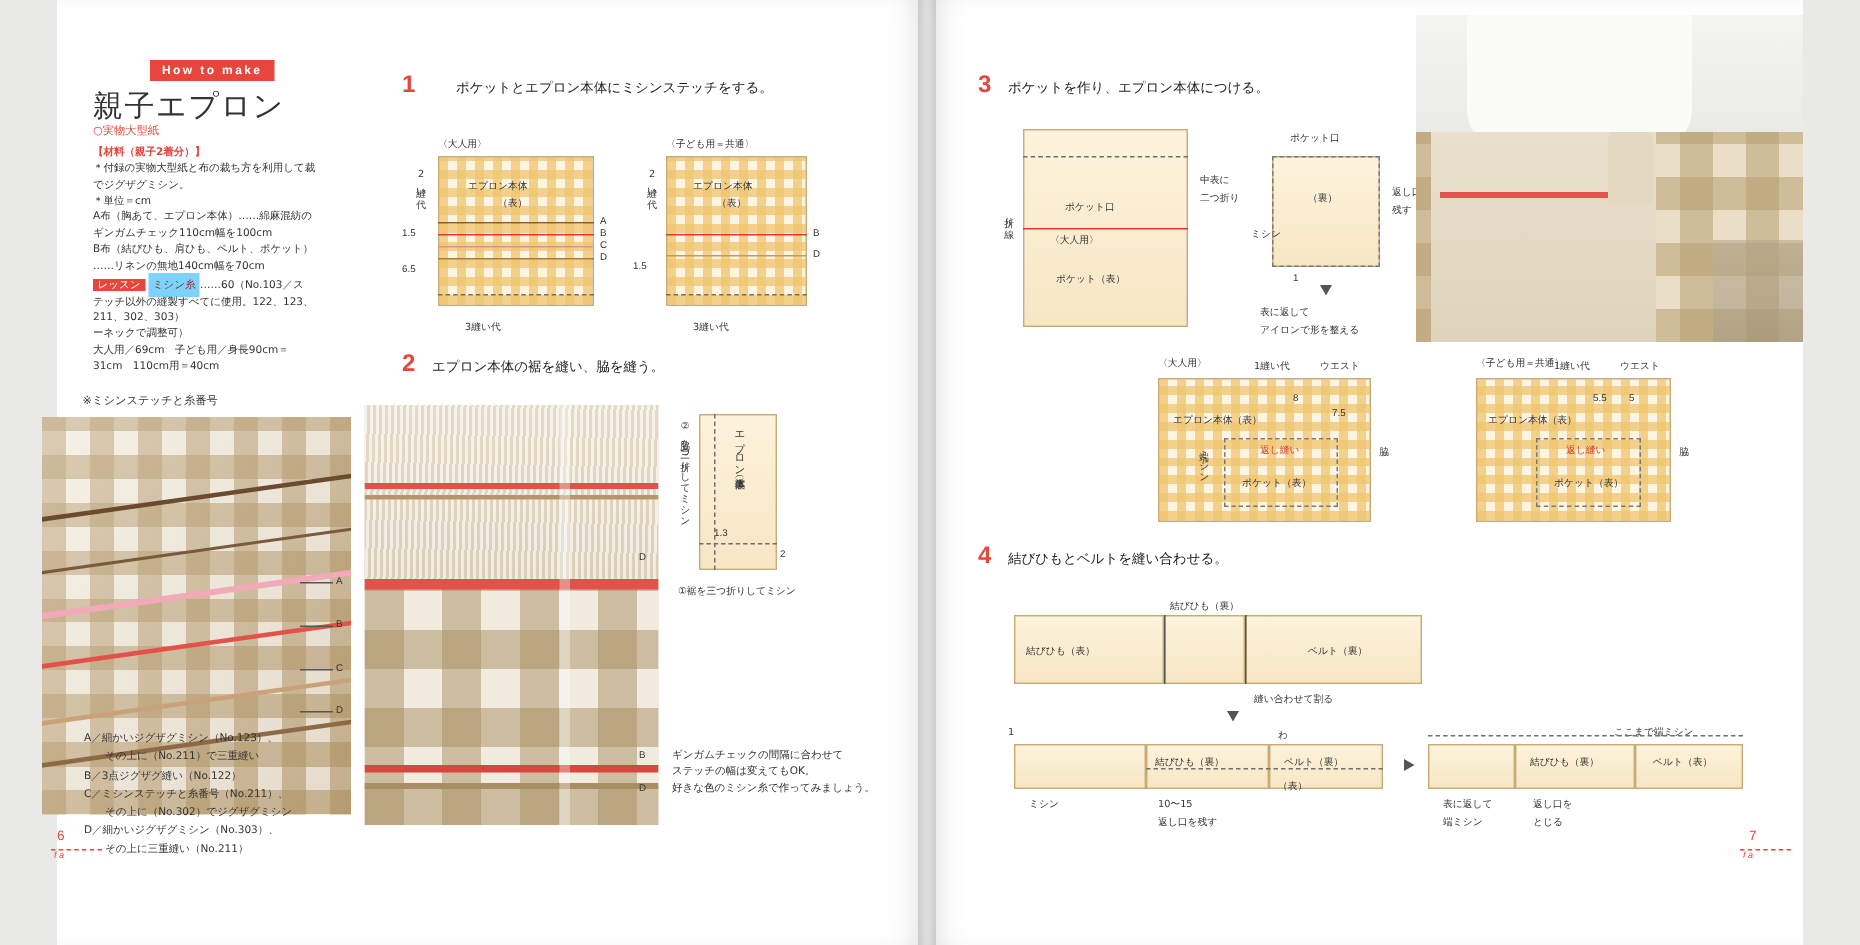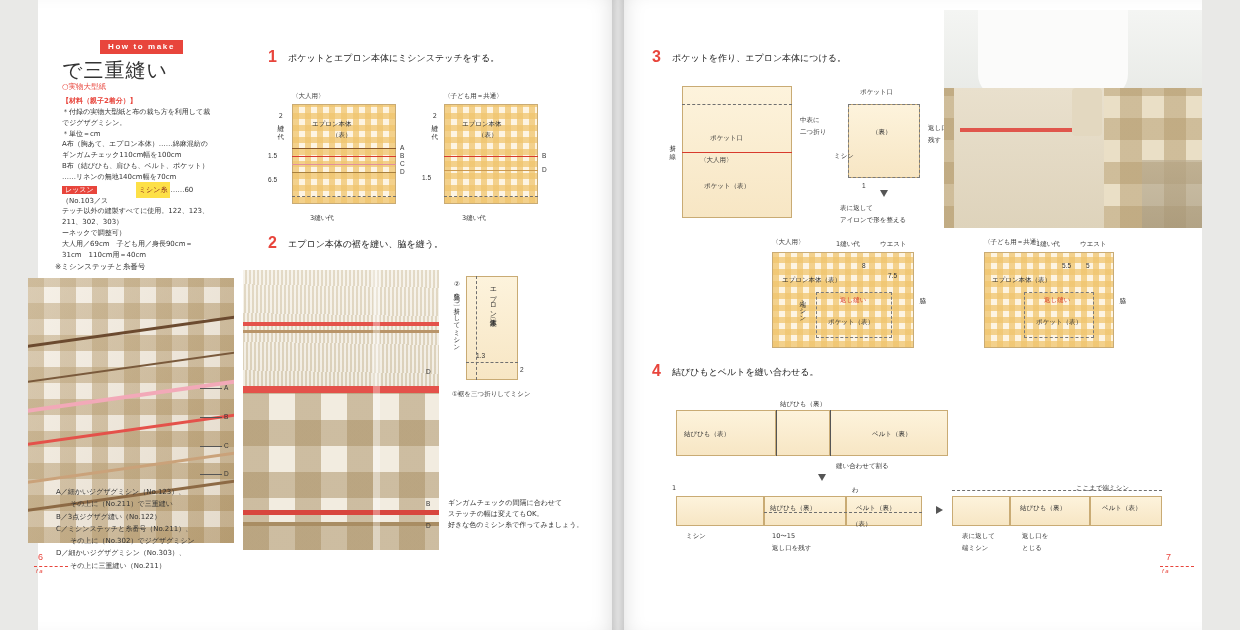--- a/index.html
+++ b/index.html
@@ -74,36 +74,36 @@
 
 <div class="page">
   <div class="spread">
     <div class="leaf left"></div>
     <div class="leaf right"></div>
     <div class="gutter"></div>
     <div class="edgeL"></div>
     <div class="edgeR"></div>
 
     <div class="howto">How to make</div>
-    <div class="title jp">で三重縫い</div>
+    <div class="title jp">親子エプロン</div>
     <div class="subtitle jp">○実物大型紙</div>
 
     <div class="matbox jp">
       <div class="hd">【材料（親子2着分）】</div>
       <div>＊付録の実物大型紙と布の裁ち方を利用して裁</div>
       <div>でジグザグミシン。</div>
       <div>＊単位＝cm</div>
       <div>A布（胸あて、エプロン本体）……綿麻混紡の</div>
       <div>ギンガムチェック110cm幅を100cm</div>
       <div>B布（結びひも、肩ひも、ベルト、ポケット）</div>
       <div>……リネンの無地140cm幅を70cm</div>
       <div style="height:2px"></div>
       <div>
         <span style="background:#e8453c;color:#fff;padding:0 3px;">レッスン</span>
-        <span style="background:#fde047;color:#8a2a22;padding:4px 3px;margin-left:37px;">ミシン糸</span><span>……60（No.103／ス</span>
+        <span style="background:#7dd3fc;color:#8a2a22;padding:4px 3px;">ミシン糸</span><span>……60（No.103／ス</span>
       </div>
       <div>テッチ以外の縫製すべてに使用。122、123、</div>
       <div>211、302、303）</div>
       <div>ーネックで調整可）</div>
       <div>大人用／69cm　子ども用／身長90cm＝</div>
       <div>31cm　110cm用＝40cm</div>
     </div>
     <div class="note jp">※ミシンステッチと糸番号</div>
 
     <div class="photo ph-gingham" style="left:28px;top:278px;width:206px;height:265px;">
@@ -152,21 +152,21 @@
     <div class="lbl" style="left:426px;top:500px;">B</div>
     <div class="lbl" style="left:426px;top:522px;">D</div>
 
     <div class="cap jp" style="left:448px;top:498px;width:140px;">
       <div>ギンガムチェックの間隔に合わせて</div>
       <div>ステッチの幅は変えてもOK。</div>
       <div>好きな色のミシン糸で作ってみましょう。</div>
     </div>
 
     <div class="stepnum" style="left:268px;top:48px;">1</div>
-    <div class="steptxt jp" style="left:288px;top:52px;">ポケットとエプロン本体にミシンステッチをする。</div>
+    <div class="steptxt jp" style="left:304px;top:52px;">ポケットとエプロン本体にミシンステッチをする。</div>
 
     <div class="lbl jp" style="left:292px;top:92px;">〈大人用〉</div>
     <div class="cloth check" style="left:292px;top:104px;width:104px;height:100px;"></div>
     <div class="lbl jp" style="left:312px;top:120px;">エプロン本体</div>
     <div class="lbl jp" style="left:332px;top:131px;">（表）</div>
     <div class="rl2" style="left:292px;top:148px;width:104px;border-top-color:#8b5a2b;"></div>
     <div class="redline" style="left:292px;top:156px;width:104px;"></div>
     <div class="rl2" style="left:292px;top:164px;width:104px;border-top-color:#e08fa0;"></div>
     <div class="rl2" style="left:292px;top:172px;width:104px;border-top-color:#a8803f;"></div>
     <div class="vtext jp" style="left:276px;top:112px;height:46px;">2縫い代</div>

